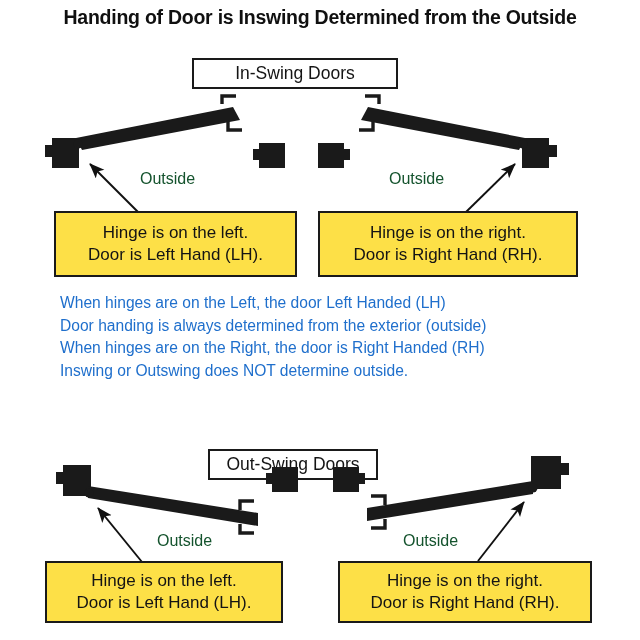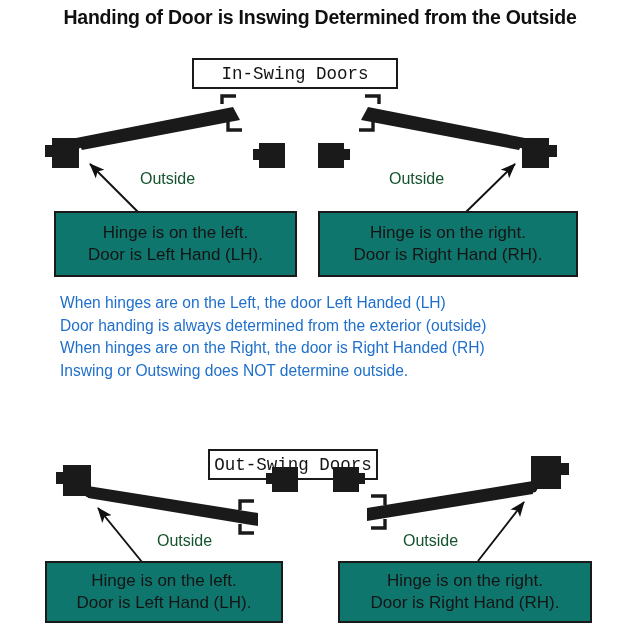--- a/index.html
+++ b/index.html
@@ -35,26 +35,25 @@
   .sect-box {
     position: absolute;
     border: 2px solid #1a1a1a;
     background: #ffffff;
     box-sizing: border-box;
     display: flex;
     align-items: center;
     justify-content: center;
     font-size: 17.5px;
     color: #141414;
-    font-family: Liberation Mono, monospace;
   }
   .caption-box {
     position: absolute;
     border: 2px solid #1a1a1a;
-    background: #0f766e;
+    background: #fde047;
     box-sizing: border-box;
     display: flex;
     flex-direction: column;
     align-items: center;
     justify-content: center;
     line-height: 1.28;
     font-size: 17px;
     color: #141414;
     z-index: 5;
   }

